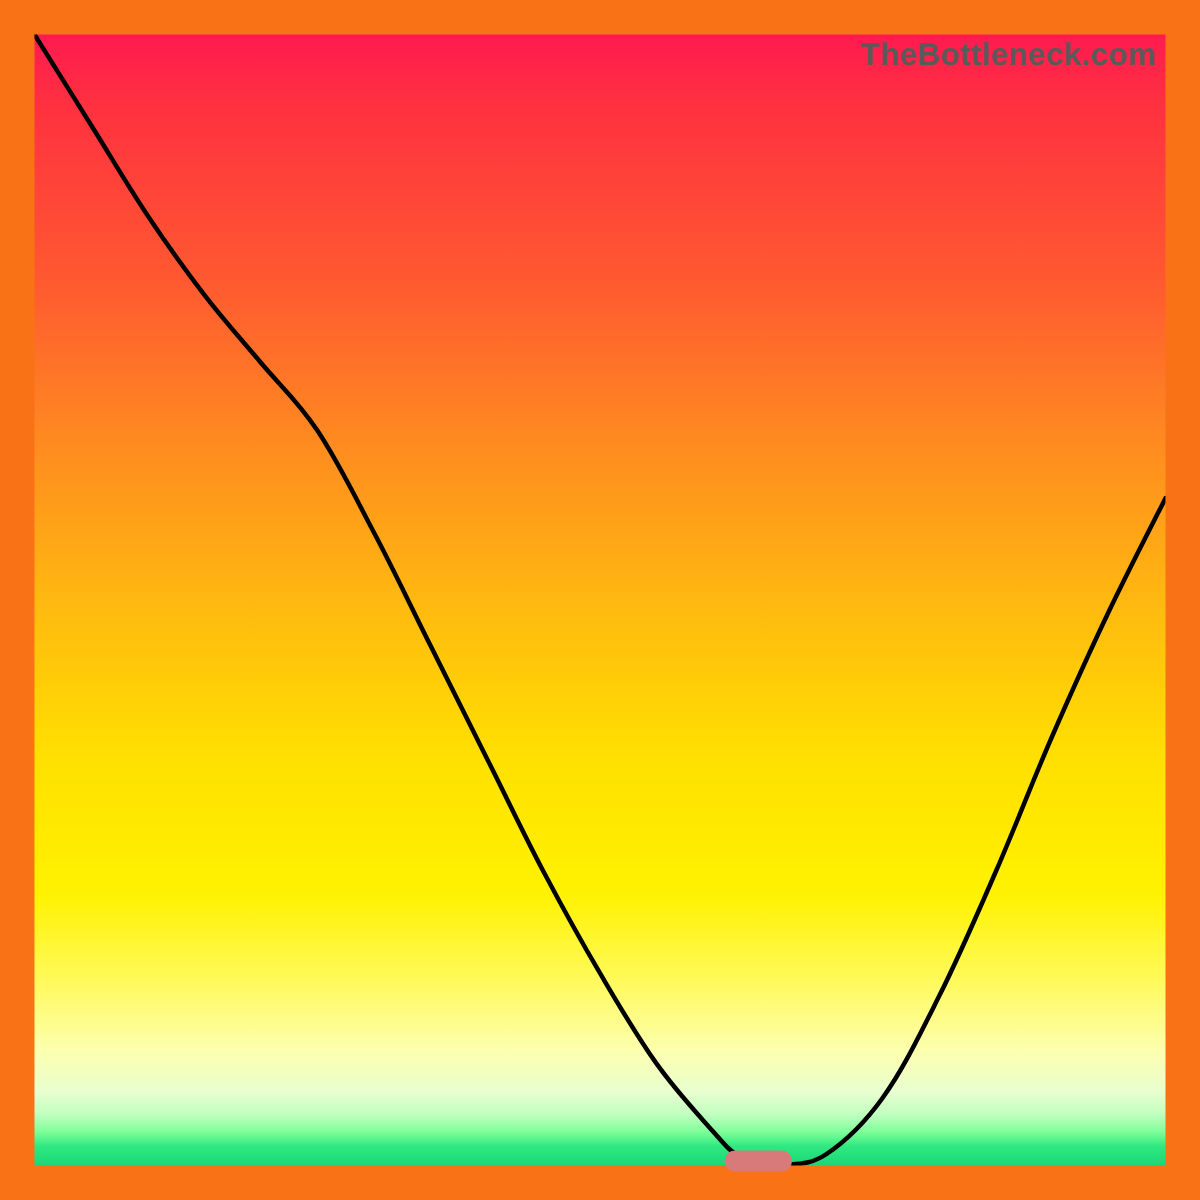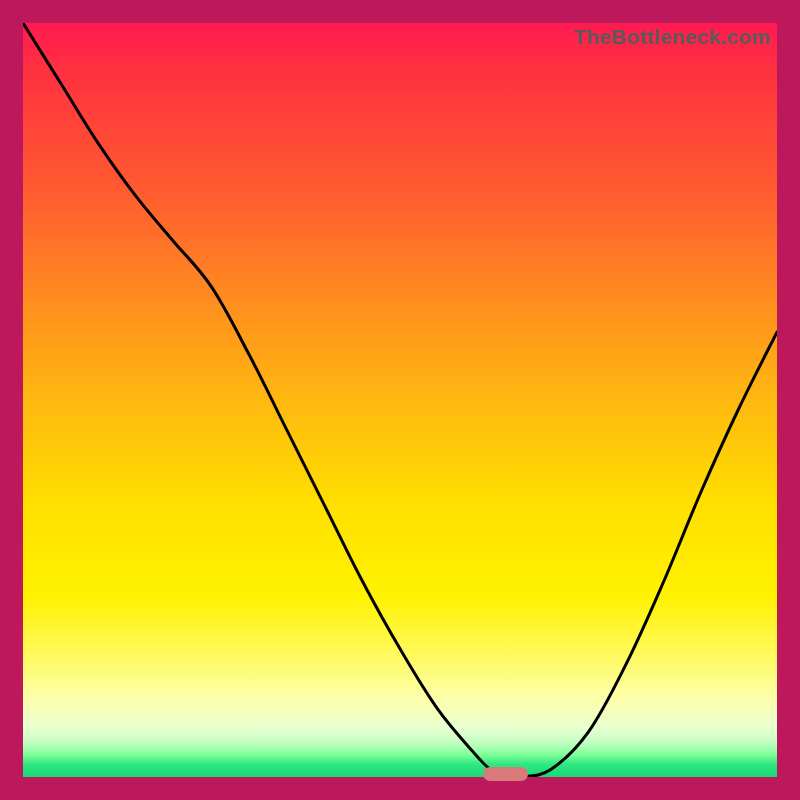--- a/index.html
+++ b/index.html
@@ -8,21 +8,21 @@
     width: 800px;
     height: 800px;
     overflow: hidden;
     background: #000;
     font-family: Arial, Helvetica, sans-serif;
   }
   .frame {
     position: relative;
     width: 800px;
     height: 800px;
-    background: #be185d;
+    background: #f97316;
   }
   .plot {
     position: absolute;
     left: 23px;
     top: 23px;
     width: 754px;
     height: 754px;
     background: linear-gradient(to bottom,
       #ff1a50 0%,
       #ff3040 6%,

